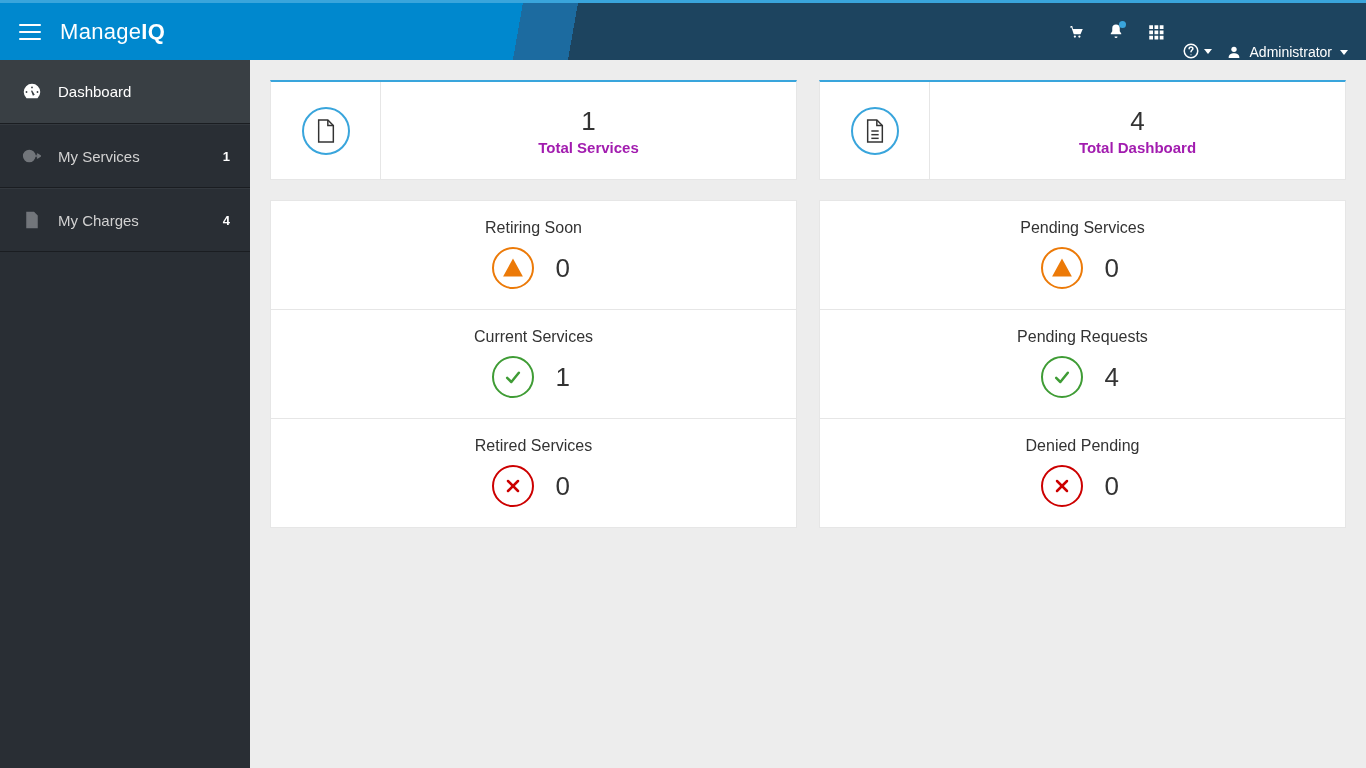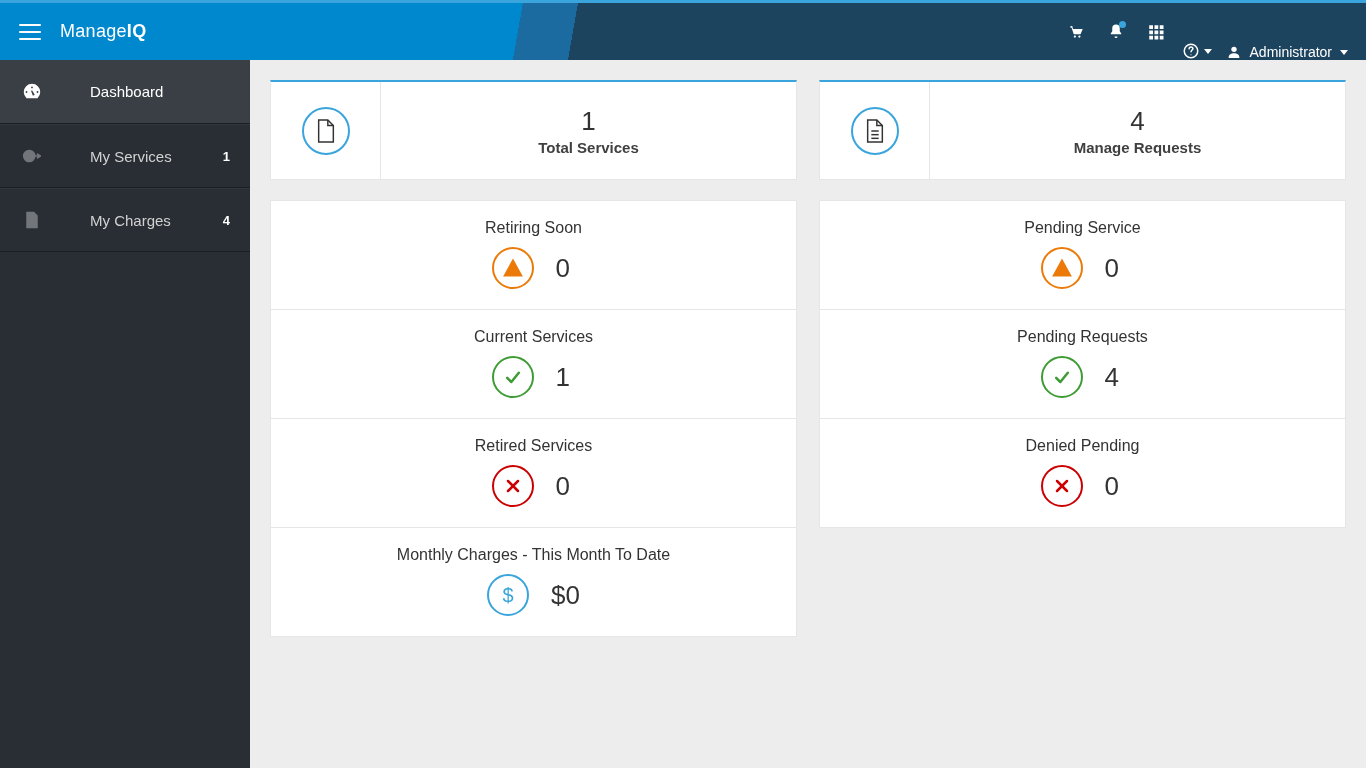--- a/index.html
+++ b/index.html
@@ -16,38 +16,38 @@
     align-items: center;
     position: relative;
     color: #fff;
   }
   .header-left { display: flex; align-items: center; }
   .hamburger {
     width: 60px; height: 57px; display: flex; align-items: center; justify-content: center; cursor: pointer;
   }
   .hamburger-lines { width: 22px; height: 16px; display: flex; flex-direction: column; justify-content: space-between; }
   .hamburger-lines span { display: block; height: 2px; background: #fff; border-radius: 1px; }
-  .logo { font-size: 18px; font-weight: 400; letter-spacing: 0.3px; display: flex; align-items: flex-end; }
+  .logo { font-size: 22px; font-weight: 400; letter-spacing: 0.3px; display: flex; align-items: flex-end; }
   .logo .bold { font-weight: 700; }
   .header-right { margin-left: auto; display: flex; align-items: flex-end; height: 100%; }
   .hicon { width: 40px; height: 57px; display: flex; align-items: center; justify-content: center; cursor: pointer; position: relative; }
   .hicon svg { width: 18px; height: 18px; fill: #fff; }
   .bell-dot { position: absolute; top: 18px; right: 10px; width: 7px; height: 7px; background: #39a5dc; border-radius: 50%; }
   .user-menu { display: flex; align-items: center; gap: 8px; padding: 0 18px 0 8px; cursor: pointer; font-size: 14px; }
   .caret-down { width: 0; height: 0; border-left: 4px solid transparent; border-right: 4px solid transparent; border-top: 5px solid #fff; }
   .help-group { display: flex; align-items: center; gap: 4px; padding: 0 6px; cursor: pointer;}
   
   
   .body-row { display: flex; height: calc(768px - 60px); }
   
   
   .sidebar { width: 250px; background: #292e34; color: #d1d1d1; }
   .nav-item {
     display: flex; align-items: center; height: 64px; padding: 0 20px; border-bottom: 1px solid #1a1d21; border-top: 1px solid #33383e;
-    cursor: pointer; font-size: 15px; position: relative; gap: 32px;
+    cursor: pointer; font-size: 15px; position: relative;
   }
   .nav-item:first-child { border-top: none; }
   .nav-item.active { background: #393f44; color: #fff; }
   .nav-item .nav-icon { width: 24px; height: 24px; margin-right: 14px; display: flex; align-items: center; justify-content: center; }
   .nav-item .nav-icon svg { fill: #72767b; }
   .nav-item.active .nav-icon svg { fill: #fff; }
   .nav-badge { margin-left: auto; color: #fff; font-weight: 600; font-size: 13px; }
   
   
   .main { flex: 1; background: #ededed; padding: 20px; overflow: auto; }
@@ -59,21 +59,21 @@
   }
   .summary-icon-cell {
     width: 110px; border-right: 1px solid #e6e6e6; display: flex; align-items: center; justify-content: center;
   }
   .circle-icon {
     width: 48px; height: 48px; border: 2px solid #39a5dc; border-radius: 50%; display: flex; align-items: center; justify-content: center;
   }
   .circle-icon svg { width: 22px; height: 26px; }
   .summary-body { flex: 1; display: flex; flex-direction: column; align-items: center; justify-content: center; gap: 2px; }
   .summary-number { font-size: 26px; font-weight: 300; color: #333; }
-  .summary-label { font-size: 15px; font-weight: 600; color: #404040; }
+  .summary-label { font-size: 15px; font-weight: 600; color: #a21caf; }
   
   .stat-list { margin-top: 20px; background: #fff; border: 1px solid #e6e6e6; }
   .stat-row { border-bottom: 1px solid #e6e6e6; padding: 18px 0 20px; display: flex; flex-direction: column; align-items: center; }
   .stat-row:last-child { border-bottom: none; }
   .stat-title { font-size: 16px; color: #333; margin-bottom: 10px; }
   .stat-value-row { display: flex; align-items: center; gap: 22px; }
   .stat-circle {
     width: 42px; height: 42px; border: 2px solid; border-radius: 50%; display: flex; align-items: center; justify-content: center;
   }
   .stat-circle svg { width: 20px; height: 20px; }
@@ -232,53 +232,44 @@
             <div class="stat-value-row">
               <div class="stat-circle err">
                 <svg viewBox="0 0 24 24" fill="none" stroke-width="3" stroke-linecap="round">
                     <line x1="6" y1="6" x2="18" y2="18"></line>
                     <line x1="18" y1="6" x2="6" y2="18"></line>
                   </svg>
               </div>
               <div class="stat-num">0</div>
             </div>
           </div>
-          <div class="stat-row">
-            <div class="stat-title">Monthly Charges - This Month To Date</div>
-            <div class="stat-value-row">
-              <div class="stat-circle money">
-                <span class="dollar">$</span>
-              </div>
-              <div class="stat-num">$0</div>
-            </div>
-          </div>
         </div>
       </div>
 
       <div class="col">
         <div class="summary-card">
           <div class="summary-icon-cell">
             <div class="circle-icon">
               <svg viewBox="0 0 24 28" fill="none" stroke="#333" stroke-width="1.6">
                   <path d="M4 2h10l6 6v18H4z"></path>
                   <path d="M14 2v6h6"></path>
                   <line x1="8" y1="14" x2="16" y2="14"></line>
                   <line x1="8" y1="18" x2="16" y2="18"></line>
                   <line x1="8" y1="22" x2="16" y2="22"></line>
                 </svg>
             </div>
           </div>
           <div class="summary-body">
             <div class="summary-number">4</div>
-            <div class="summary-label">Manage Requests</div>
+            <div class="summary-label">Total Dashboard</div>
           </div>
         </div>
         <div class="stat-list">
           <div class="stat-row">
-            <div class="stat-title">Pending Service</div>
+            <div class="stat-title">Pending Services</div>
             <div class="stat-value-row">
               <div class="stat-circle warn">
                 <svg viewBox="0 0 24 24" fill="none" stroke-width="2.2">
                     <path d="M12 3l10 18H2z"></path>
                     <line x1="12" y1="10" x2="12" y2="15"></line>
                     <circle cx="12" cy="18" r="1" fill="#ec7a08" stroke="none"></circle>
                   </svg>
               </div>
               <div class="stat-num">0</div>
             </div>

